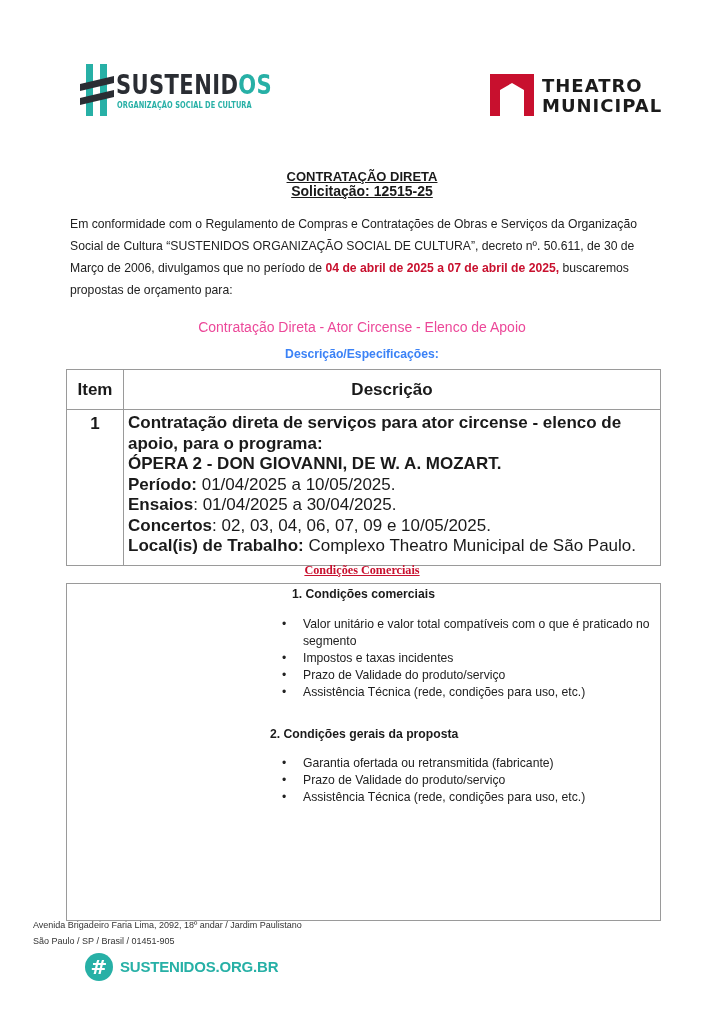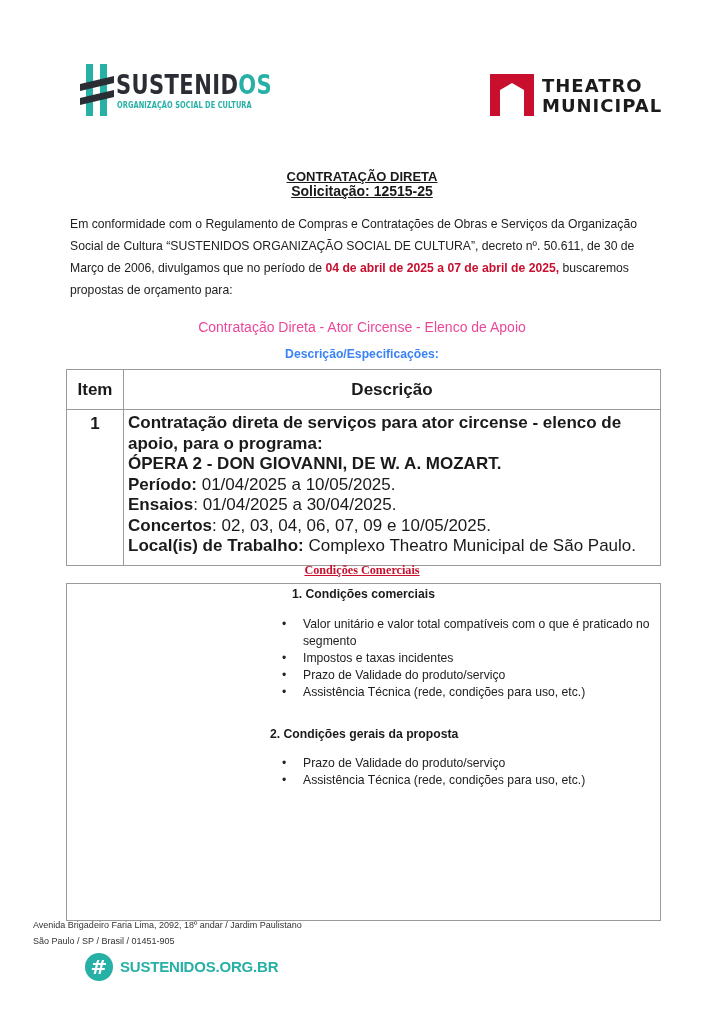--- a/index.html
+++ b/index.html
@@ -114,20 +114,21 @@
 <div class="cond-box">
   <div class="sec-title sec1">1. Condições comerciais</div>
   <ul class="blist list1">
     <li>Valor unitário e valor total compatíveis com o que é praticado no segmento</li>
     <li>Impostos e taxas incidentes</li>
     <li>Prazo de Validade do produto/serviço</li>
     <li>Assistência Técnica (rede, condições para uso, etc.)</li>
   </ul>
   <div class="sec-title sec2">2. Condições gerais da proposta</div>
   <ul class="blist list2">
+    <li>Garantia ofertada ou retransmitida (fabricante)</li>
     <li>Prazo de Validade do produto/serviço</li>
     <li>Assistência Técnica (rede, condições para uso, etc.)</li>
   </ul>
 </div>
 
 <div class="addr a1">Avenida Brigadeiro Faria Lima, 2092, 18º andar / Jardim Paulistano</div>
 <div class="addr a2">São Paulo / SP / Brasil / 01451-905</div>
 <div class="foot-logo">
   <div class="circle">#</div>
   <div class="site">SUSTENIDOS.ORG.BR</div>

